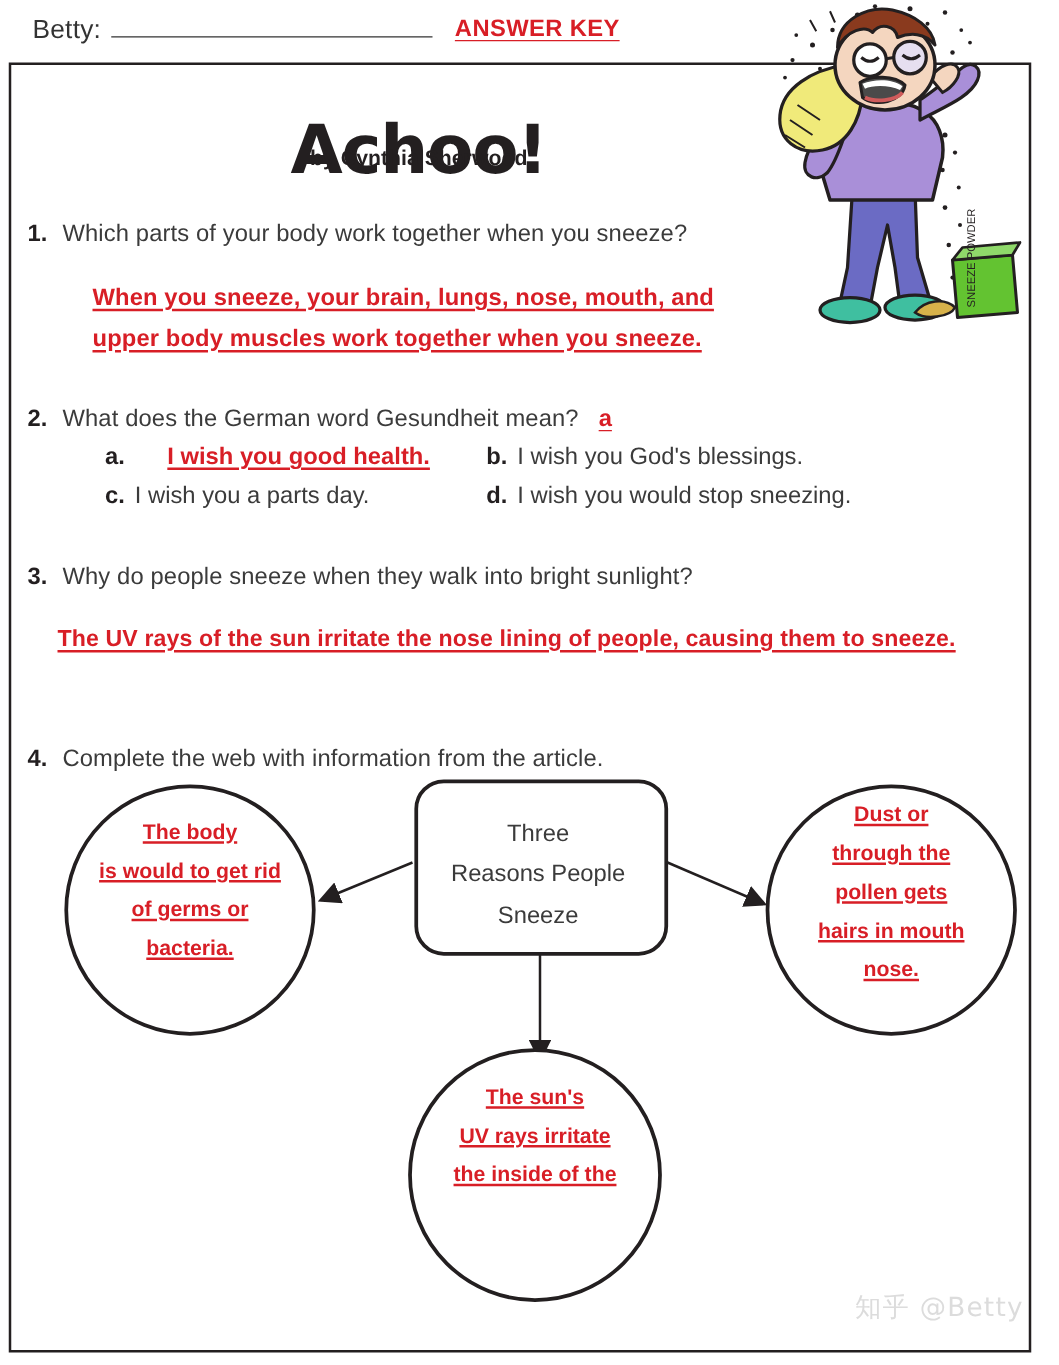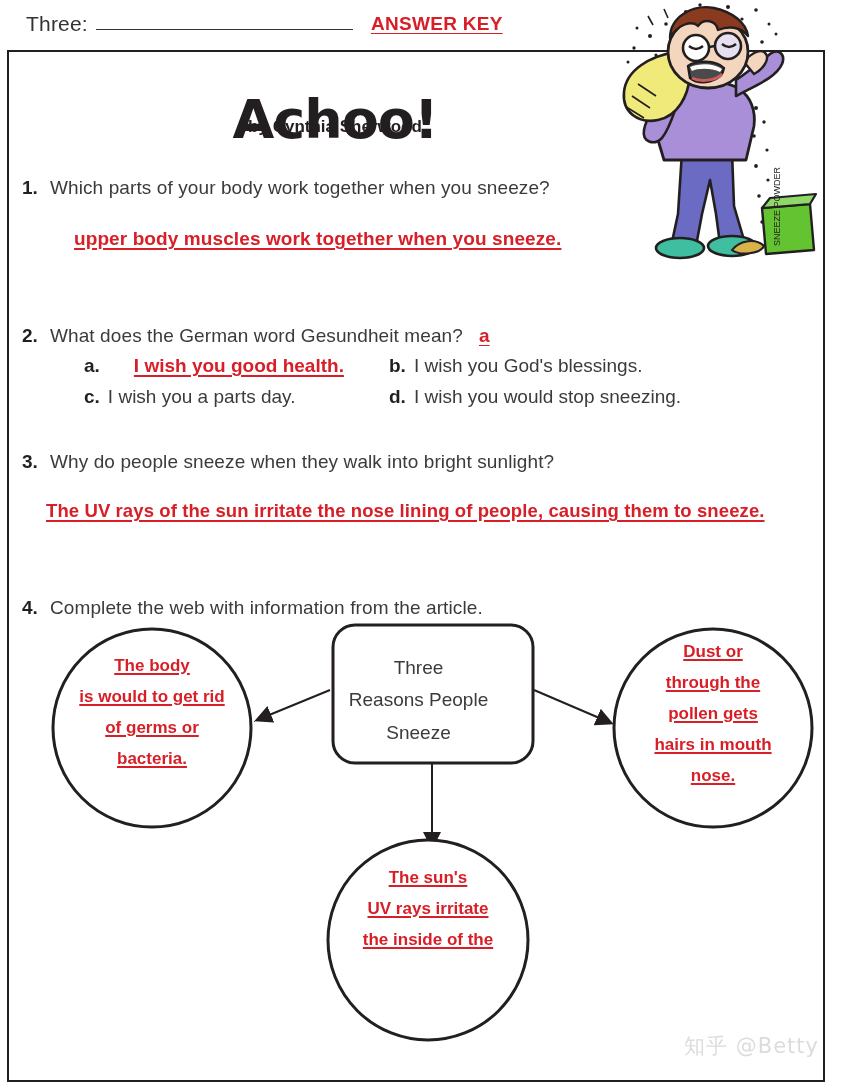--- a/index.html
+++ b/index.html
@@ -211,21 +211,21 @@
     font-size: 21px;
     color: #dcdcdc;
     letter-spacing: 1px;
     font-family: "DejaVu Sans", sans-serif;
   }
 </style>
 </head>
 <body>
 
 <div class="name-row">
-  <span class="name-label">Three:</span>
+  <span class="name-label">Betty:</span>
   <span class="name-rule"></span>
   <span class="answer-key">ANSWER KEY</span>
 </div>
 
 <div class="sheet"></div>
 
 <div class="title">Achoo!</div>
 <div class="byline">by Cynthia Sherwood</div>
 
 <div class="illustration">
@@ -300,20 +300,21 @@
       <path d="M128 250 C136 240 152 238 160 246 C156 254 136 256 128 250 Z" fill="#d8b24a" stroke="#231f20" stroke-width="2"></path>
     </g>
   </svg>
 </div>
 
 <div class="q" id="q1">
   <span class="q-num">1.</span>
   <span class="q-text">Which parts of your body work together when you sneeze?</span>
 </div>
 <div id="q1-answer">
+  <div class="answer-line">When you sneeze, your brain, lungs, nose, mouth, and</div>
   <div class="answer-line">upper body muscles work together when you sneeze.</div>
 </div>
 
 <div class="q" id="q2">
   <span class="q-num">2.</span>
   <span class="q-text">What does the German word Gesundheit mean?</span>
   <span id="q2-key">a</span>
 </div>
 <div class="choices">
   <div class="choice-row">
@@ -366,21 +367,21 @@
     <circle cx="152" cy="113" r="99" fill="#ffffff" stroke="#231f20" stroke-width="3"></circle>
 
     <circle cx="713" cy="113" r="99" fill="#ffffff" stroke="#231f20" stroke-width="3"></circle>
 
     <circle cx="428" cy="325" r="100" fill="#ffffff" stroke="#231f20" stroke-width="3"></circle>
 
     <rect x="333" y="10" width="200" height="138" rx="22" ry="22" fill="#ffffff" stroke="#231f20" stroke-width="3"></rect>
   </svg>
 
   
-  <div class="center-text" style="left:333px; top:37px; width:171px;">
+  <div class="center-text" style="left:345px; top:37px; width:171px;">
     <div>Three</div>
     <div>Reasons People</div>
     <div>Sneeze</div>
   </div>
 
   
   <div class="node-text" style="left:52px; top:36px; width:200px;">
     <div><span>The body</span></div>
     <div><span>is would to get rid</span></div>
     <div><span>of germs or</span></div>

